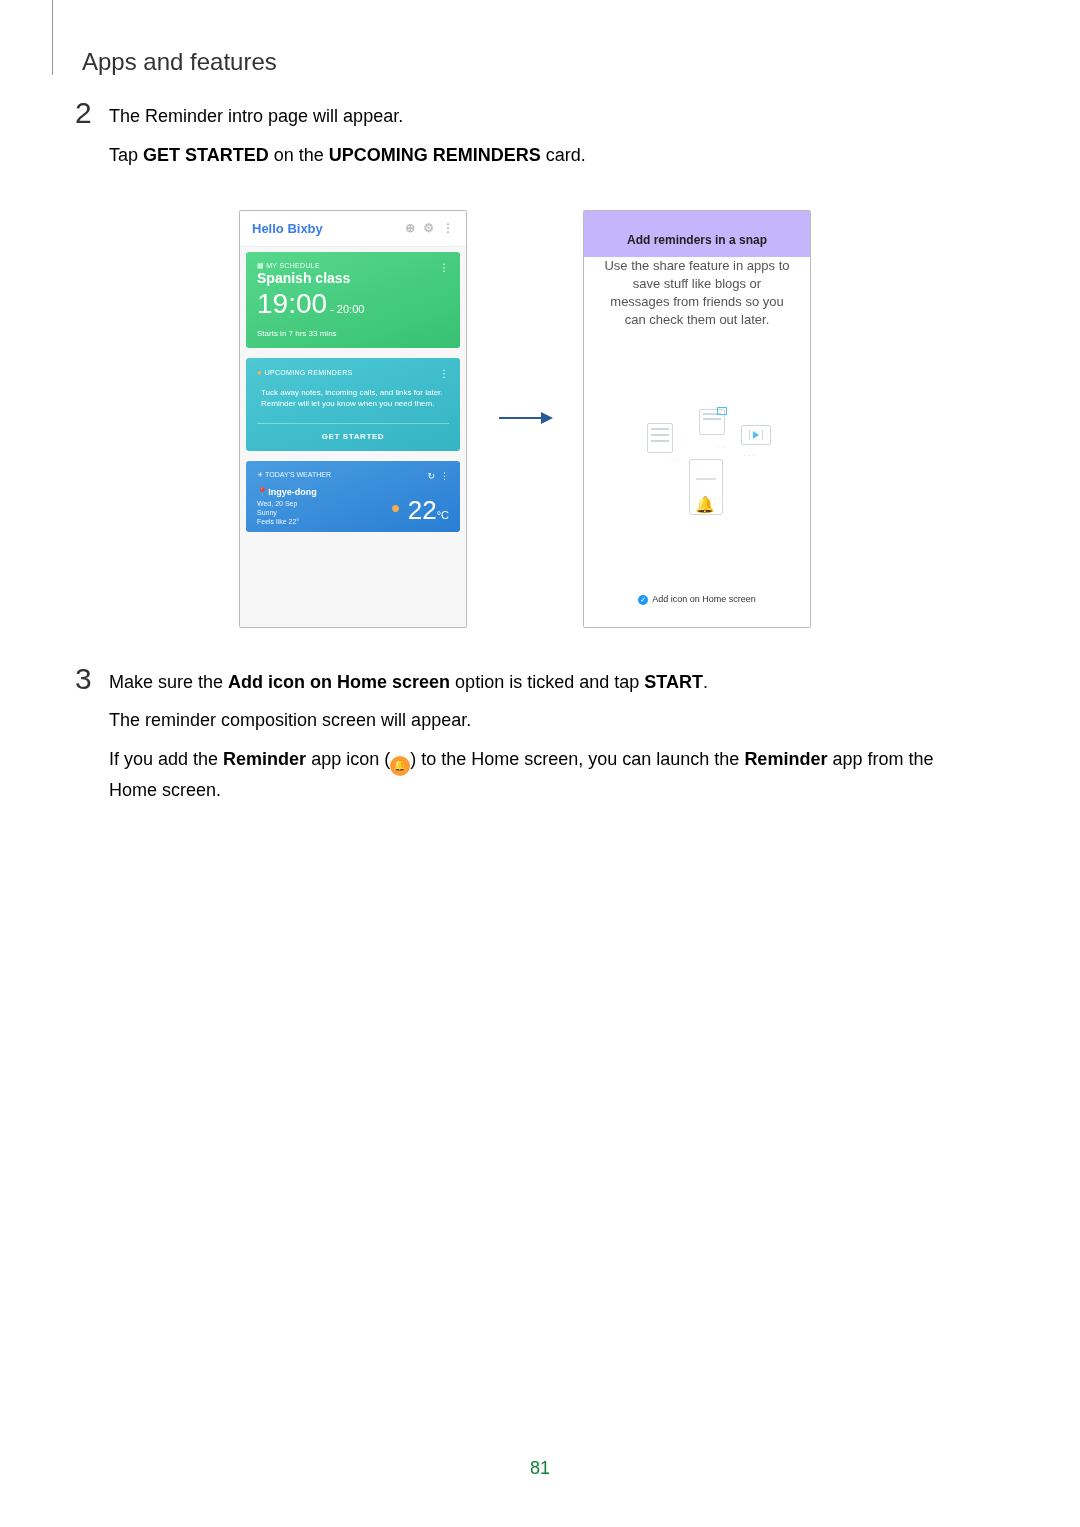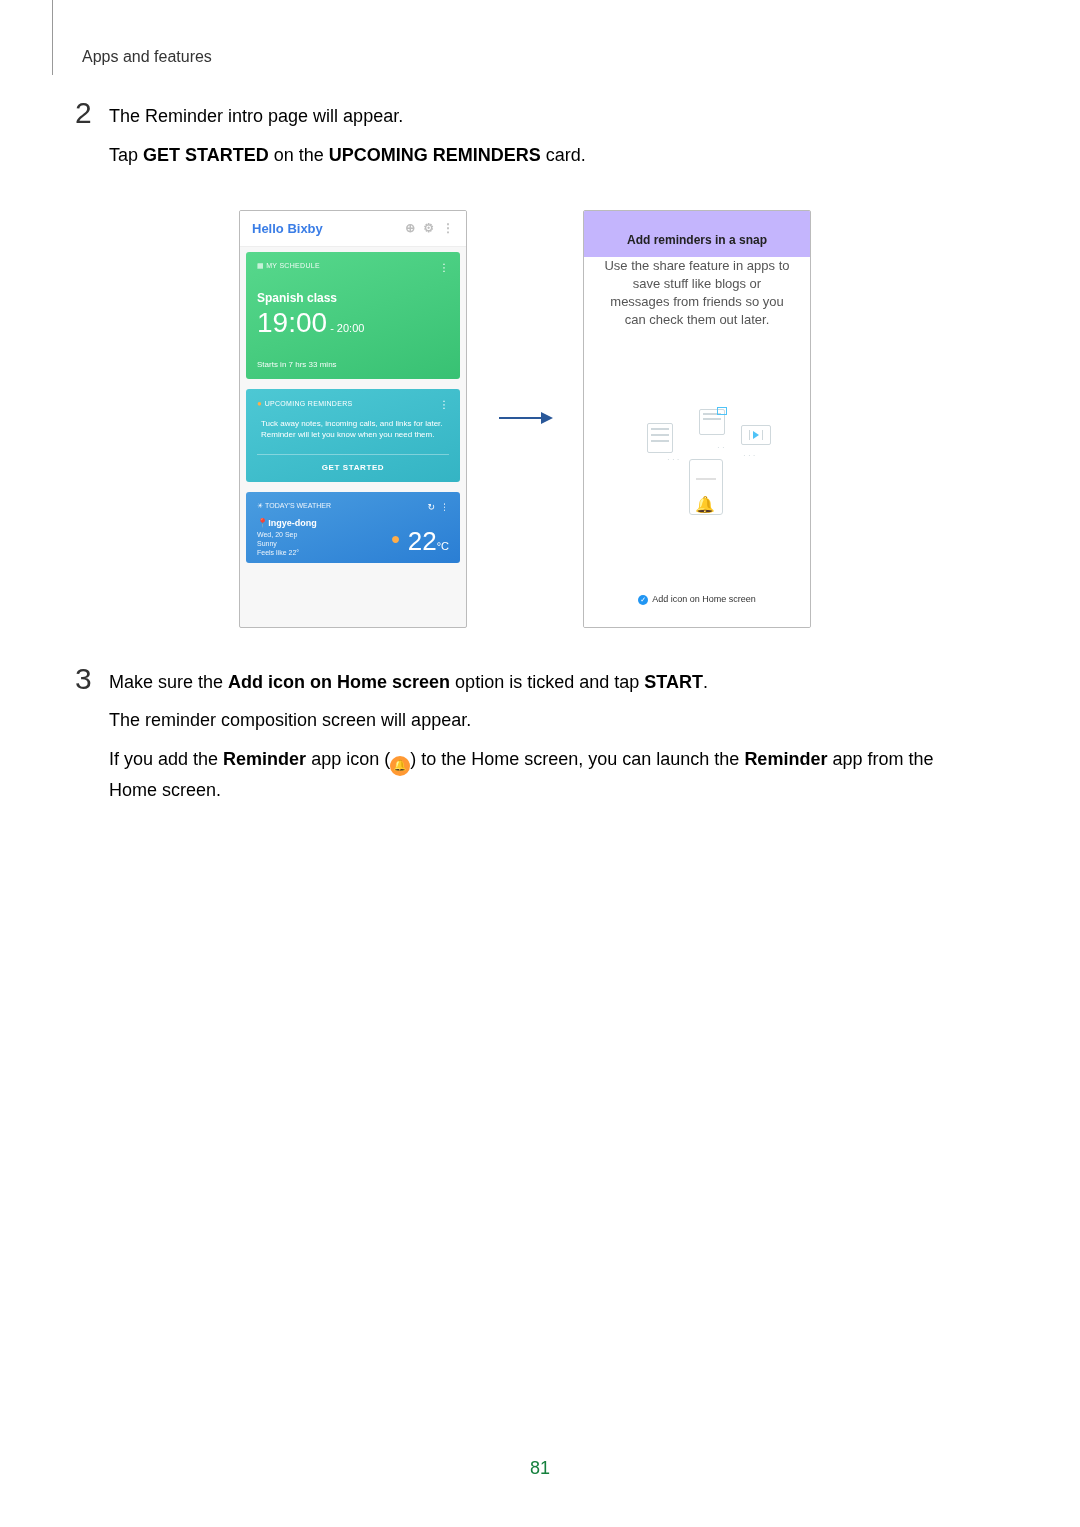--- a/index.html
+++ b/index.html
@@ -16,21 +16,21 @@
       left: 52px;
       top: 0;
       width: 1px;
       height: 75px;
       background: #999;
     }
     .header {
       position: absolute;
       top: 48px;
       left: 82px;
-      font-size: 16px;
+      font-size: 24px;
       color: #333;
     }
     .content {
       position: absolute;
       top: 102px;
       left: 75px;
       width: 900px;
     }
     .step {
       display: flex;
@@ -87,24 +87,24 @@
       margin: 5px 6px;
       border-radius: 3px;
       padding: 10px 11px;
       color: #fff;
     }
     .card-green {
       background: linear-gradient(160deg,#57d88c,#38c173);
     }
     .card-green .label { font-size: 7px; opacity: .9; letter-spacing: .3px; }
     .card-green .dots { float: right; font-size: 10px; }
-    .card-green .title { font-size: 12px; margin-top: 21px; font-weight: 600; }
+    .card-green .title { font-size: 14px; margin-top: 0; font-weight: 600; }
     .card-green .time { font-size: 28px; font-weight: 300; margin-top: 2px; }
     .card-green .time small { font-size: 11px; font-weight: 400; }
-    .card-green .sub { font-size: 8px; margin-top: 21px; opacity: .95; }
+    .card-green .sub { font-size: 8px; margin-top: 9px; opacity: .95; }
     .card-teal {
       background: linear-gradient(160deg,#4dc8d4,#34b4c4);
     }
     .card-teal .label { font-size: 7px; letter-spacing: .3px; }
     .card-teal .label .bullet { color: #ffad4a; font-size: 8px; }
     .card-teal .dots { float: right; font-size: 10px; }
     .card-teal .desc { font-size: 8px; text-align: left; margin: 10px 4px 14px 4px; line-height: 1.4; }
     .card-teal .btn {
       text-align: center;
       border-top: 1px solid rgba(255,255,255,.35);

